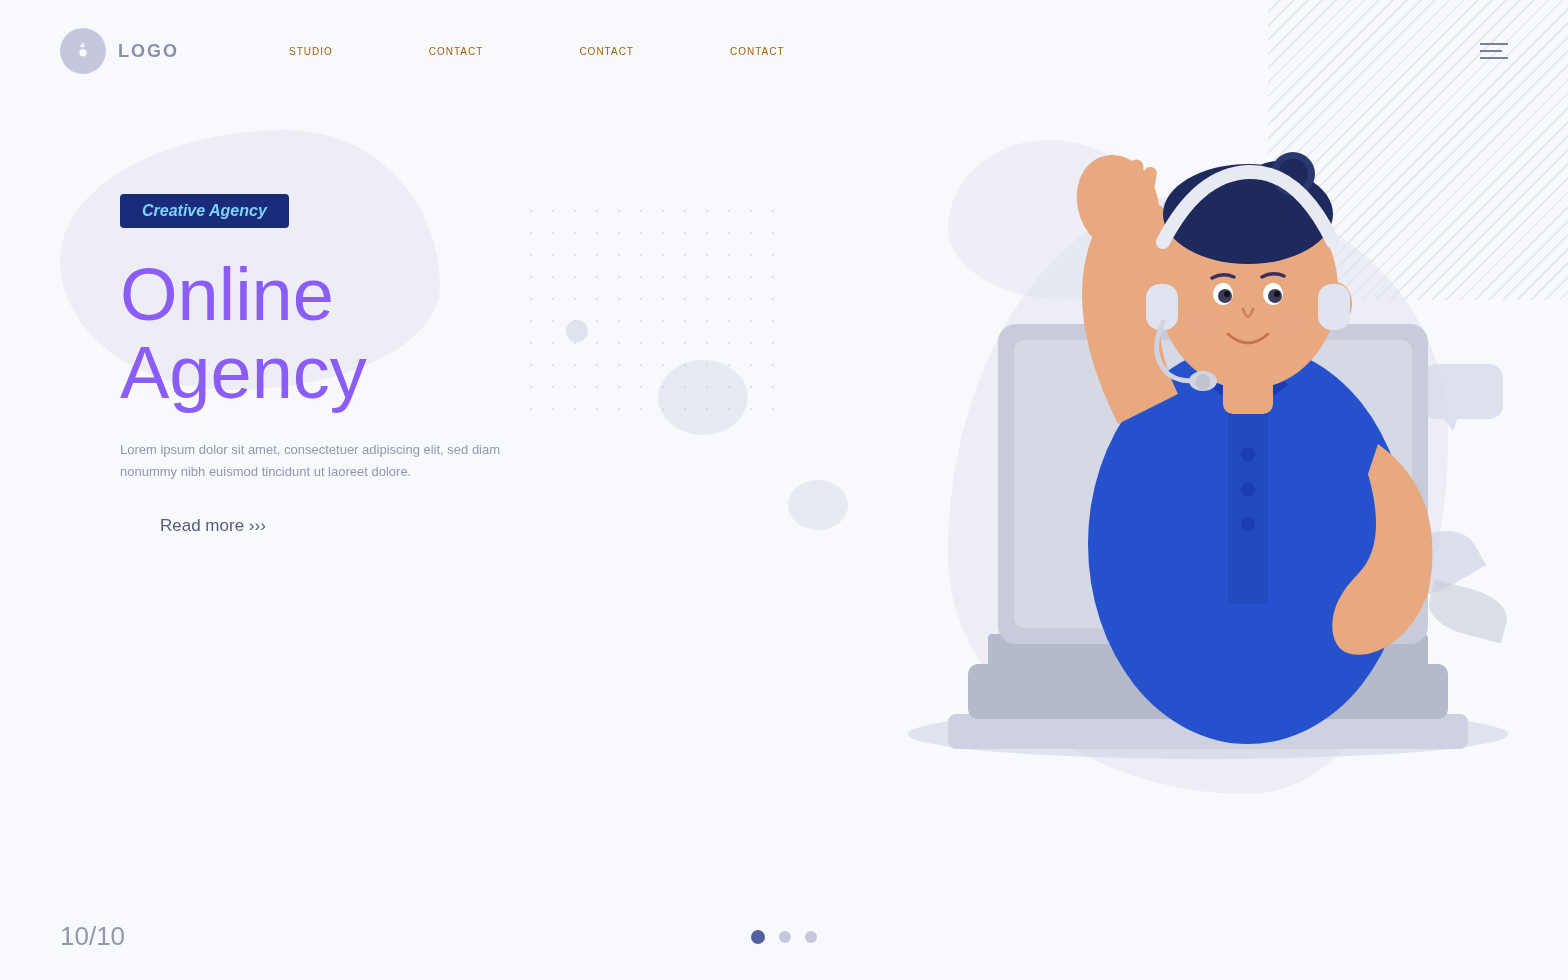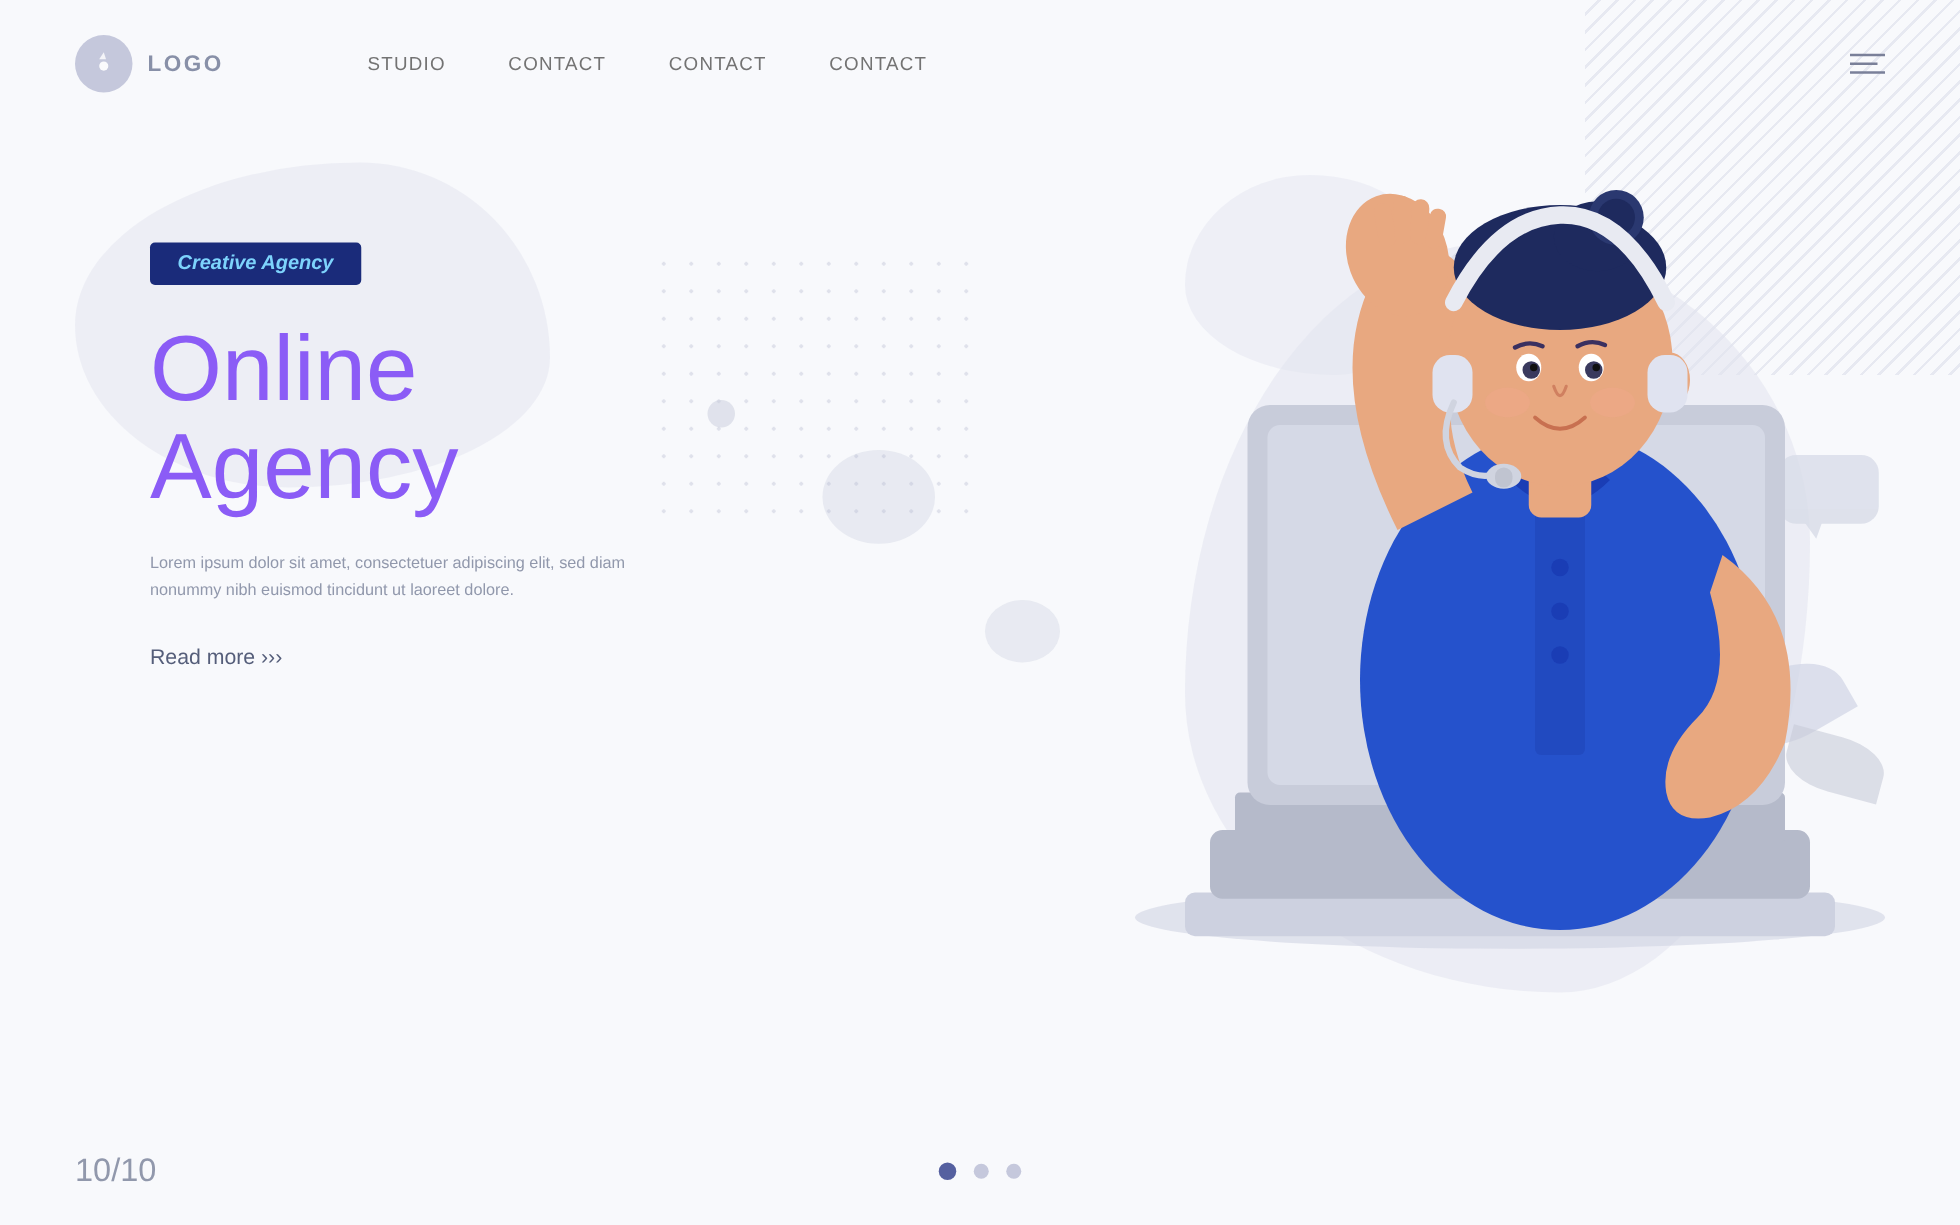--- a/index.html
+++ b/index.html
@@ -122,21 +122,21 @@
       opacity: 0.35;
     }
 
     
     nav {
       position: relative;
       z-index: 10;
       display: flex;
       align-items: center;
       padding: 28px 60px 0 60px;
-      gap: 75px;
+      gap: 24px;
     }
 
     .logo-area {
       display: flex;
       align-items: center;
       gap: 12px;
       margin-right: 40px;
     }
 
     .logo-icon {
@@ -163,25 +163,26 @@
     }
 
     .nav-links {
       display: flex;
       align-items: center;
       gap: 50px;
       flex: 1;
     }
 
     .nav-link {
-      font-size: 15px;
-      color: #737373;
+      font-size: 10px;
+      color: #a16207;
       text-decoration: none;
       letter-spacing: 1px;
       font-weight: 400;
+      margin-left: 46px;
     }
 
     .hamburger {
       margin-left: auto;
       display: flex;
       flex-direction: column;
       gap: 5px;
       cursor: pointer;
     }
 
@@ -239,20 +240,21 @@
       margin-bottom: 32px;
       max-width: 420px;
     }
 
     .read-more {
       font-size: 17px;
       color: #555e7a;
       font-weight: 500;
       cursor: pointer;
       text-decoration: none;
+      margin-left: 40px;
     }
 
     
     .illustration-area {
       position: absolute;
       right: 0;
       top: -20px;
       width: 850px;
       height: 820px;
       z-index: 5;

